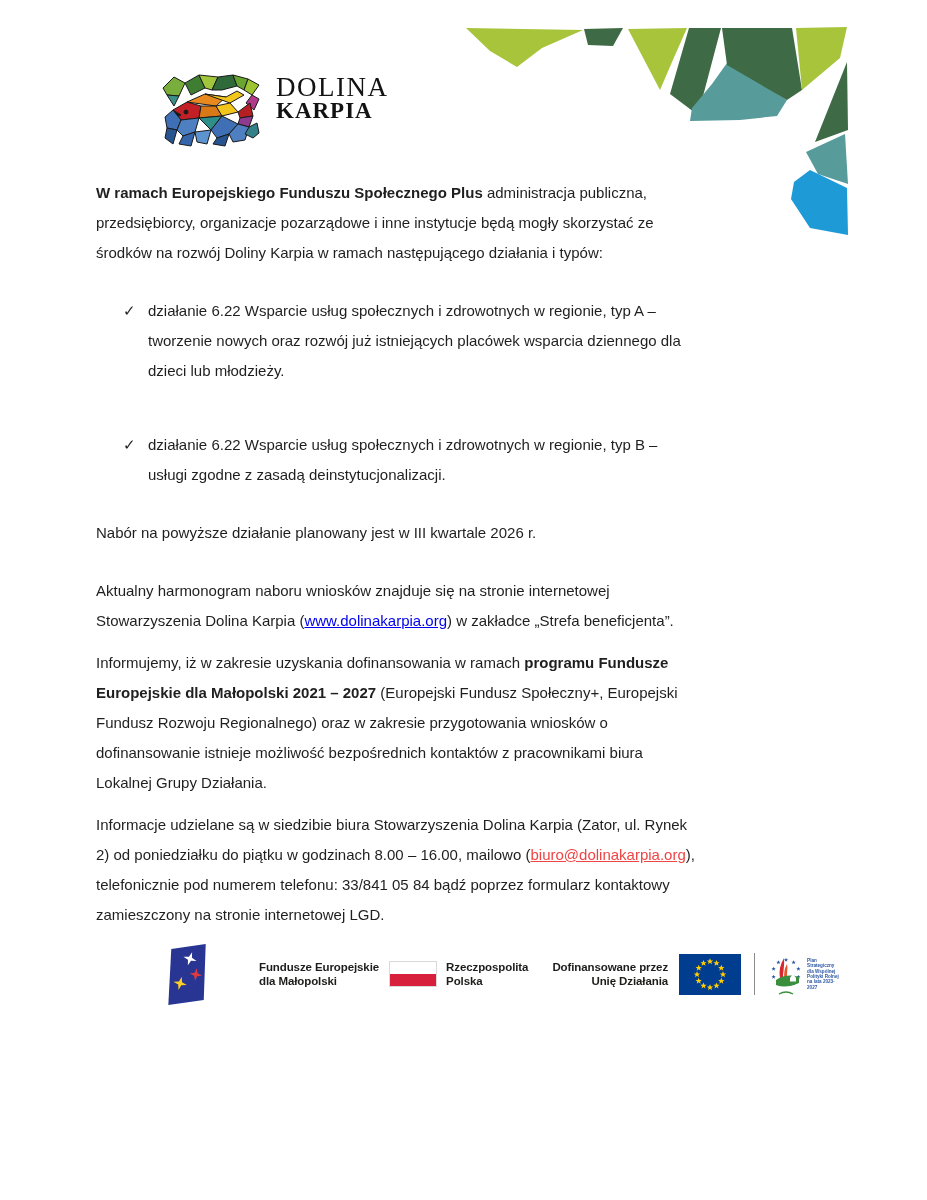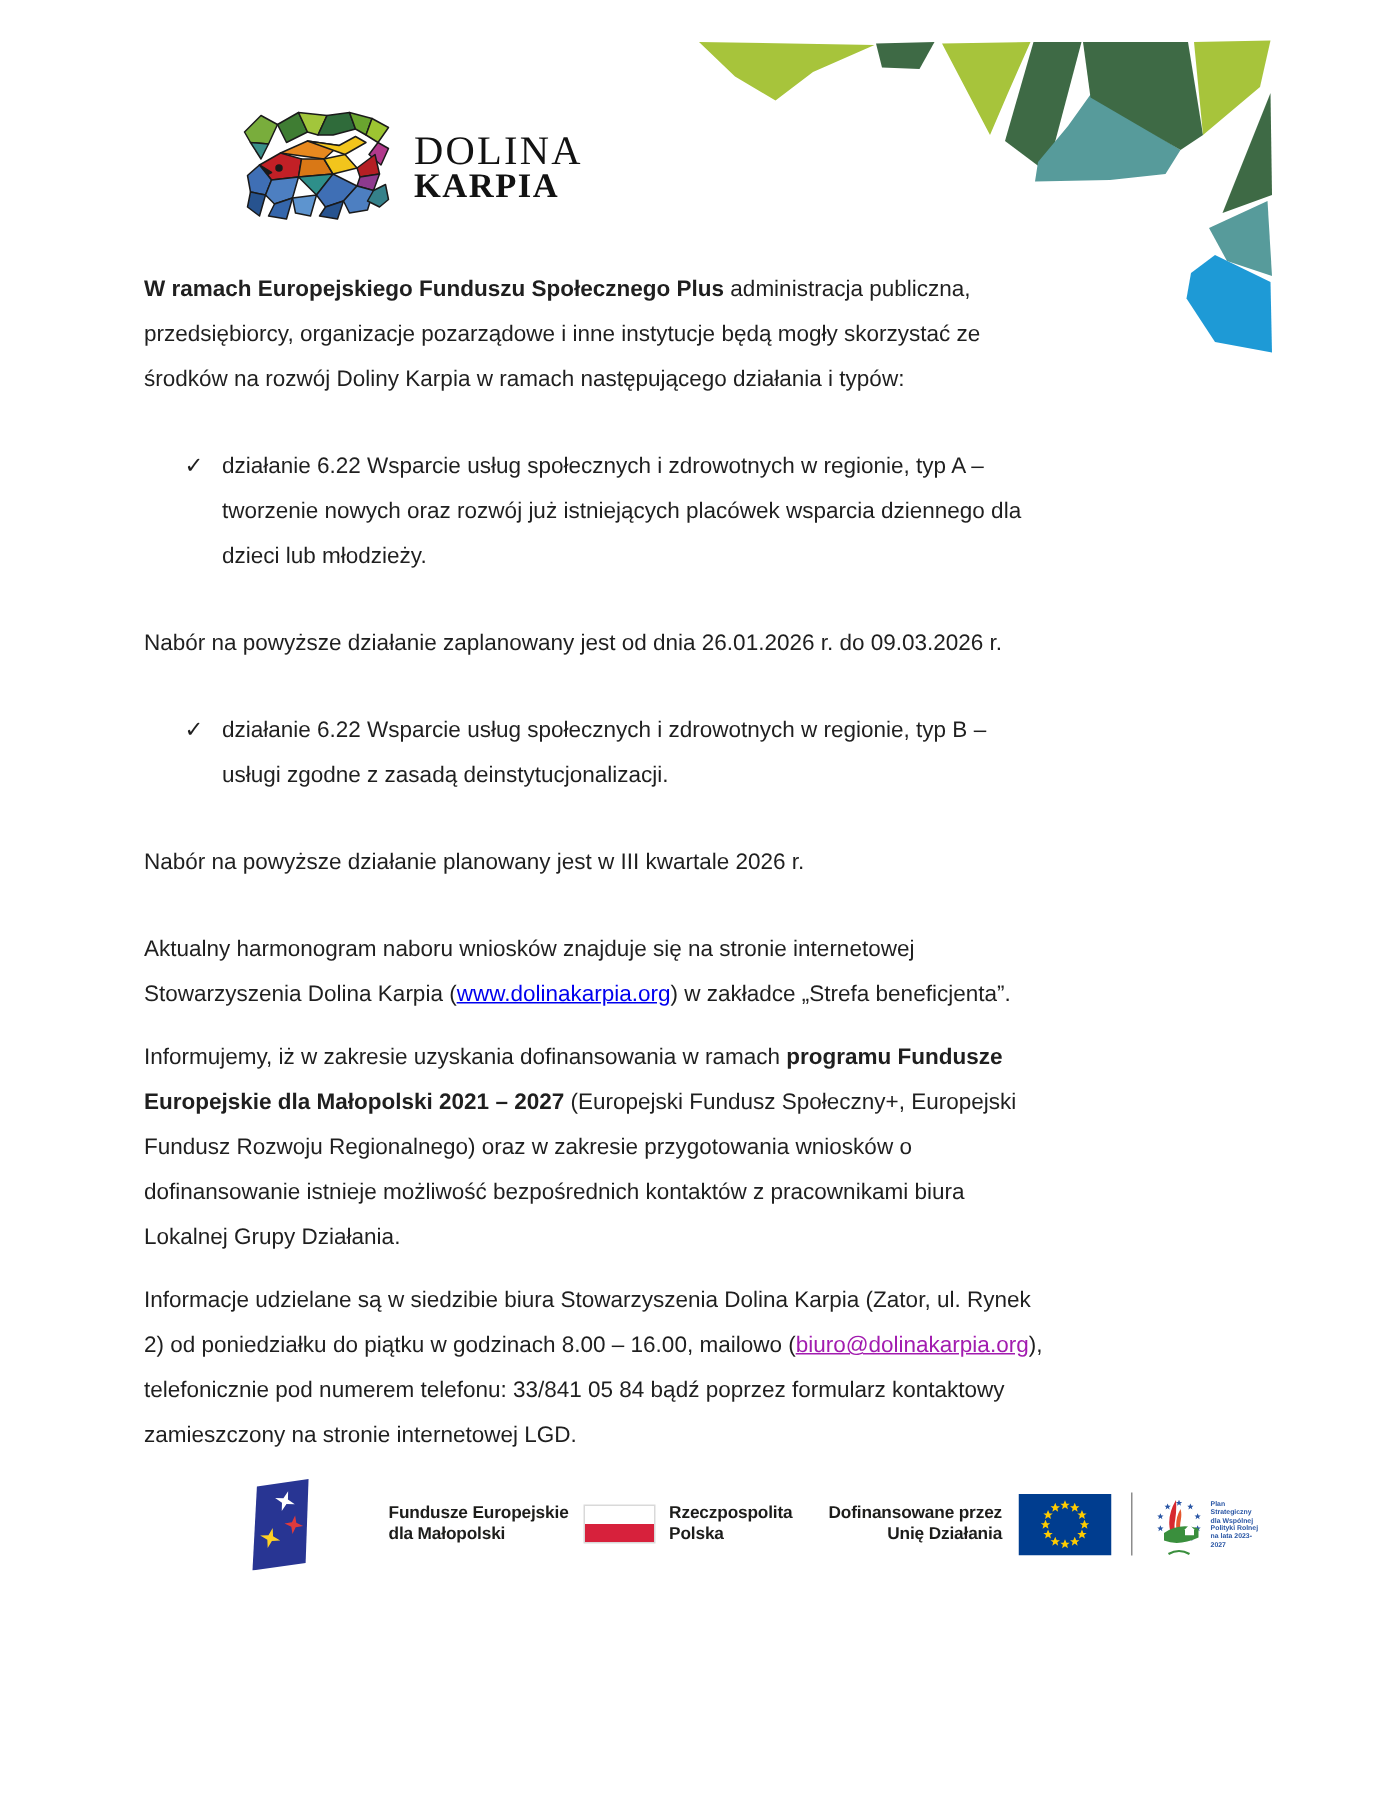--- a/index.html
+++ b/index.html
@@ -3,36 +3,36 @@
 <meta charset="utf-8">
 <style>
   html,body{margin:0;padding:0;background:#ffffff;}
   .page{position:relative;width:927px;height:1200px;background:#fff;overflow:hidden;
         font-family:"Liberation Sans",sans-serif;color:#1f1f1f;}
 
   
   .corner{position:absolute;top:24px;left:458px;width:402px;height:215px;}
 
   
-  .hdr{display:flex;align-items:center;margin:72px 0 0 160px;}
+  .hdr{display:flex;align-items:flex-start;margin:72px 0 0 160px;}
   .brand-mark{width:102px;height:76px;flex:none;}
   .brand-text{margin-left:14px;padding-top:4px;font-family:"Liberation Serif",serif;color:#121212;}
   .brand-l1{display:block;font-size:27px;line-height:23px;letter-spacing:1.5px;font-weight:400;}
   .brand-l2{display:block;font-size:23px;line-height:24px;letter-spacing:1px;font-weight:700;}
 
   
   .doc{width:604px;margin:30px 0 0 96px;font-size:15px;line-height:30px;}
   .para{margin:0 0 12px;}
   .spacer{height:16px;}
   .bullet{display:flex;margin:0 0 12px;padding-left:27px;}
   .marker{flex:none;width:25px;}
   .btext{flex:1;}
   .b{font-weight:700;}
   a.link{color:#0000ee;text-decoration:underline;cursor:pointer;}
-  a.plainlink{color:#a21caf;text-decoration:underline;cursor:pointer;}
+  a.plainlink{color:#ef4444;text-decoration:underline;cursor:pointer;}
 
   
   .ftr{display:flex;align-items:center;margin:0 0 0 168px;height:64px;}
   .lgrp{display:flex;align-items:center;}
   .llabel{font-size:11.5px;font-weight:700;line-height:14px;color:#1d1d1b;letter-spacing:-0.1px;}
   .fe-flag{width:40px;height:61px;flex:none;margin-right:10px;}
   .pl-flag{width:46px;height:24px;flex:none;margin-right:9px;border:1px solid #d9d9d9;box-sizing:content-box;}
   .pl-top{height:50%;background:#ffffff;}
   .pl-bot{height:50%;background:#d7213c;}
   .eu-label{text-align:right;margin-right:11px;}
@@ -98,21 +98,20 @@
   </header>
 
   <main class="doc" id="doc-body">
       <p class="para"><span class="b">W ramach Europejskiego Funduszu Społecznego Plus</span><span> administracja publiczna, przedsiębiorcy, organizacje pozarządowe i inne instytucje będą mogły skorzystać ze środków na rozwój Doliny Karpia w ramach następującego działania i typów:</span></p>
       <div class="spacer"></div>
       <div class="bullet">
         <span class="marker">✓</span>
         <span class="btext"><span>działanie 6.22 Wsparcie usług społecznych i zdrowotnych w regionie, typ A – tworzenie nowych oraz rozwój już istniejących placówek wsparcia dziennego dla dzieci lub młodzieży.</span></span>
       </div>
       <div class="spacer"></div>
-      <p class="para"><span>Nabór na powyższe działanie zaplanowany jest od dnia 26.01.2026 r. do 09.03.2026 r.</span></p>
       <div class="spacer"></div>
       <div class="bullet">
         <span class="marker">✓</span>
         <span class="btext"><span>działanie 6.22 Wsparcie usług społecznych i zdrowotnych w regionie, typ B – usługi zgodne z zasadą deinstytucjonalizacji.</span></span>
       </div>
       <div class="spacer"></div>
       <p class="para"><span>Nabór na powyższe działanie planowany jest w III kwartale 2026 r.</span></p>
       <div class="spacer"></div>
       <p class="para"><span>Aktualny harmonogram naboru wniosków znajduje się na stronie internetowej Stowarzyszenia Dolina Karpia (</span><a href="#" class="link">www.dolinakarpia.org</a><span>) w zakładce „Strefa beneficjenta”.</span></p>
       <p class="para"><span>Informujemy, iż w zakresie uzyskania dofinansowania w ramach </span><span class="b">programu Fundusze Europejskie dla Małopolski 2021 – 2027</span><span> (Europejski Fundusz Społeczny+, Europejski Fundusz Rozwoju Regionalnego) oraz w zakresie przygotowania wniosków o dofinansowanie istnieje możliwość bezpośrednich kontaktów z pracownikami biura Lokalnej Grupy Działania.</span></p>

